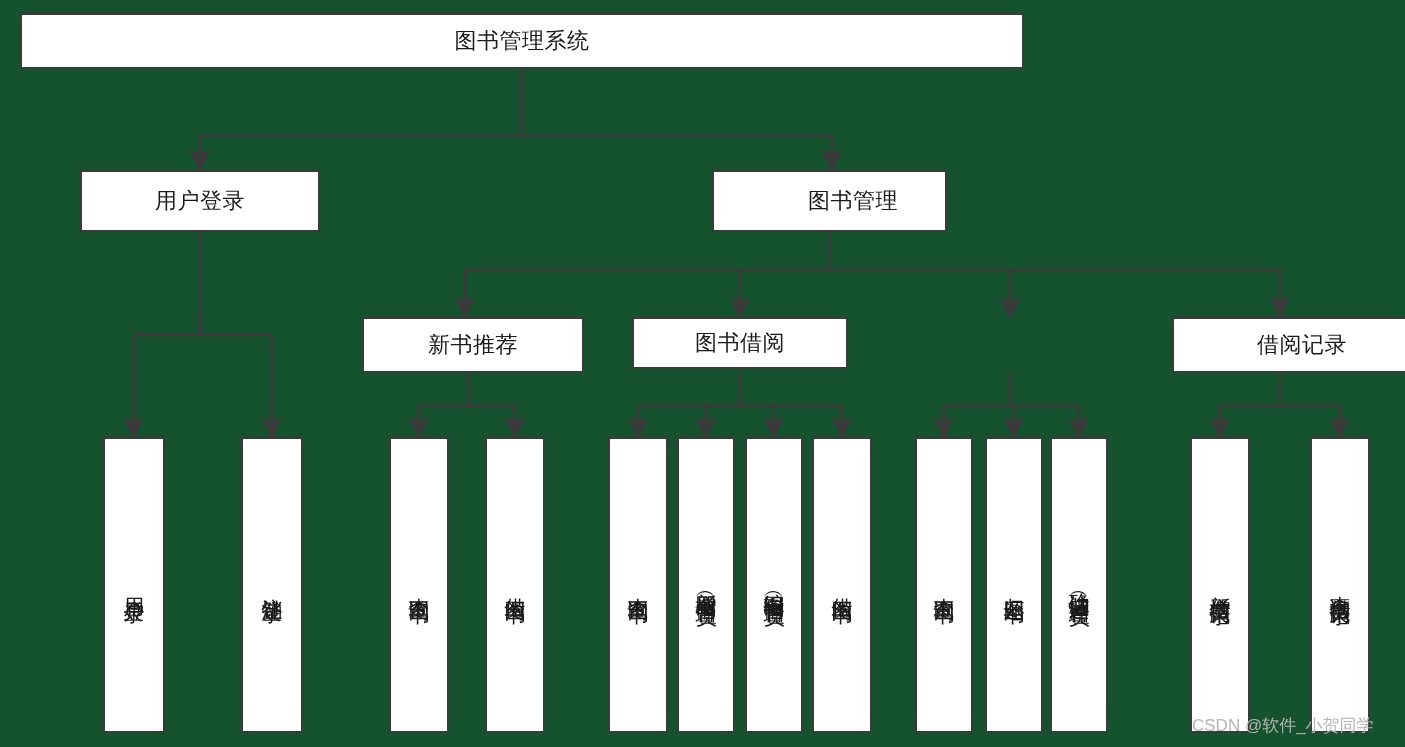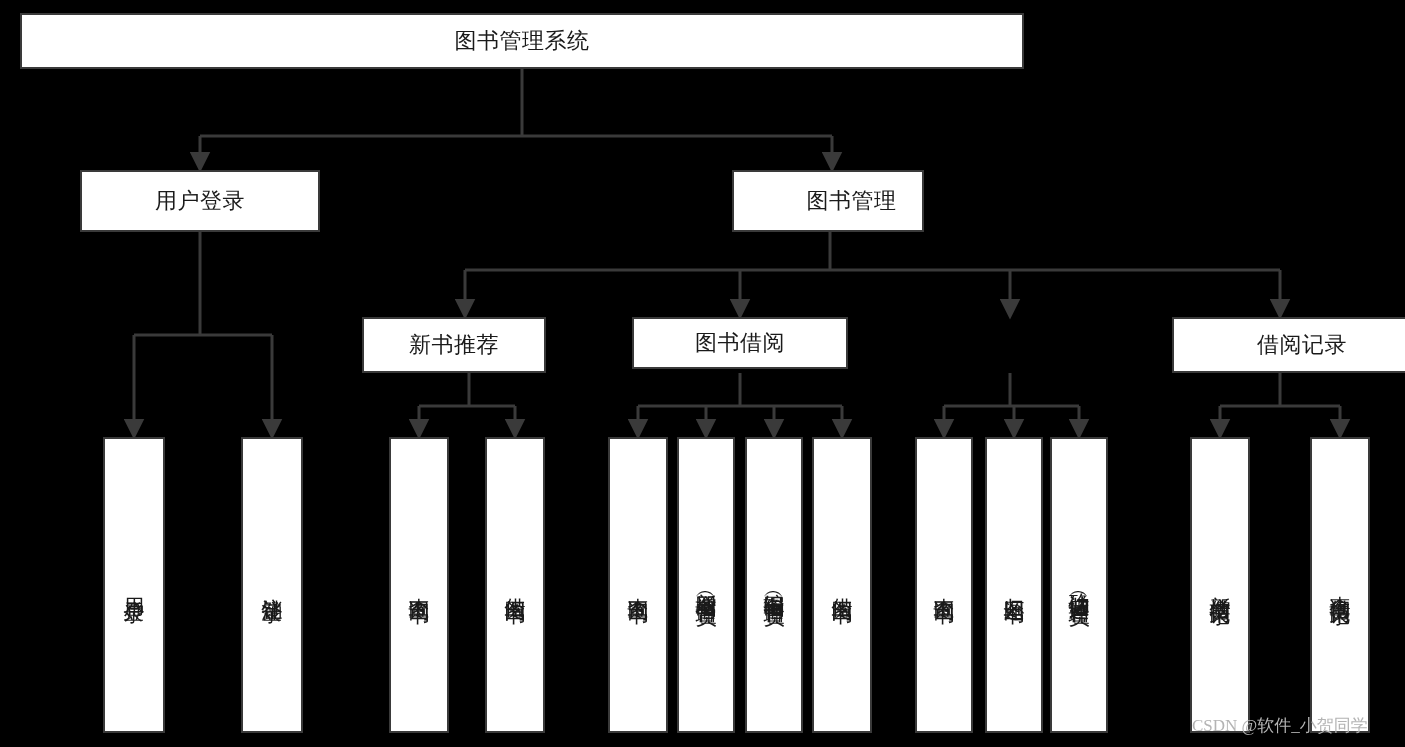--- a/index.html
+++ b/index.html
@@ -7,23 +7,22 @@
     padding: 0;
     background: #ffffff;
   }
   body {
     font-family: "Liberation Sans", "DejaVu Sans", sans-serif;
   }
   #diagram-root {
     position: relative;
     width: 1405px;
     height: 747px;
-    background: #000000;
+    background: #14532d;
     overflow: hidden;
-    font-family: Liberation Serif, serif;
   }
   #edges {
     position: absolute;
     left: 0;
     top: 0;
     width: 1405px;
     height: 747px;
   }
   .node {
     position: absolute;
@@ -117,25 +116,25 @@
     </g>
   </svg>
 
   <div class="node root" style="left: 20px; top: 13px; width: 1004px; height: 56px;">
     <span class="node-label">图书管理系统</span>
   </div>
 
   <div class="node level1" style="left: 80px; top: 170px; width: 240px; height: 62px;">
     <span class="node-label">用户登录</span>
   </div>
-  <div class="node level1" style="left: 732px; top: 170px; width: 192px; height: 62px; padding-left: 47px;">
+  <div class="node level1" style="left: 712px; top: 170px; width: 235px; height: 62px; padding-left: 47px;">
     <span class="node-label">图书管理</span>
   </div>
 
-  <div class="node level2" style="left: 362px; top: 317px; width: 184px; height: 56px;">
+  <div class="node level2" style="left: 362px; top: 317px; width: 222px; height: 56px;">
     <span class="node-label">新书推荐</span>
   </div>
   <div class="node level2" style="left: 632px; top: 317px; width: 216px; height: 52px;">
     <span class="node-label">图书借阅</span>
   </div>
   <div class="node level2" style="left: 1172px; top: 317px; width: 260px; height: 56px;">
     <span class="node-label">借阅记录</span>
   </div>
 
   <div class="node vertical" style="left: 103px; top: 437px; width: 62px; height: 296px;">

